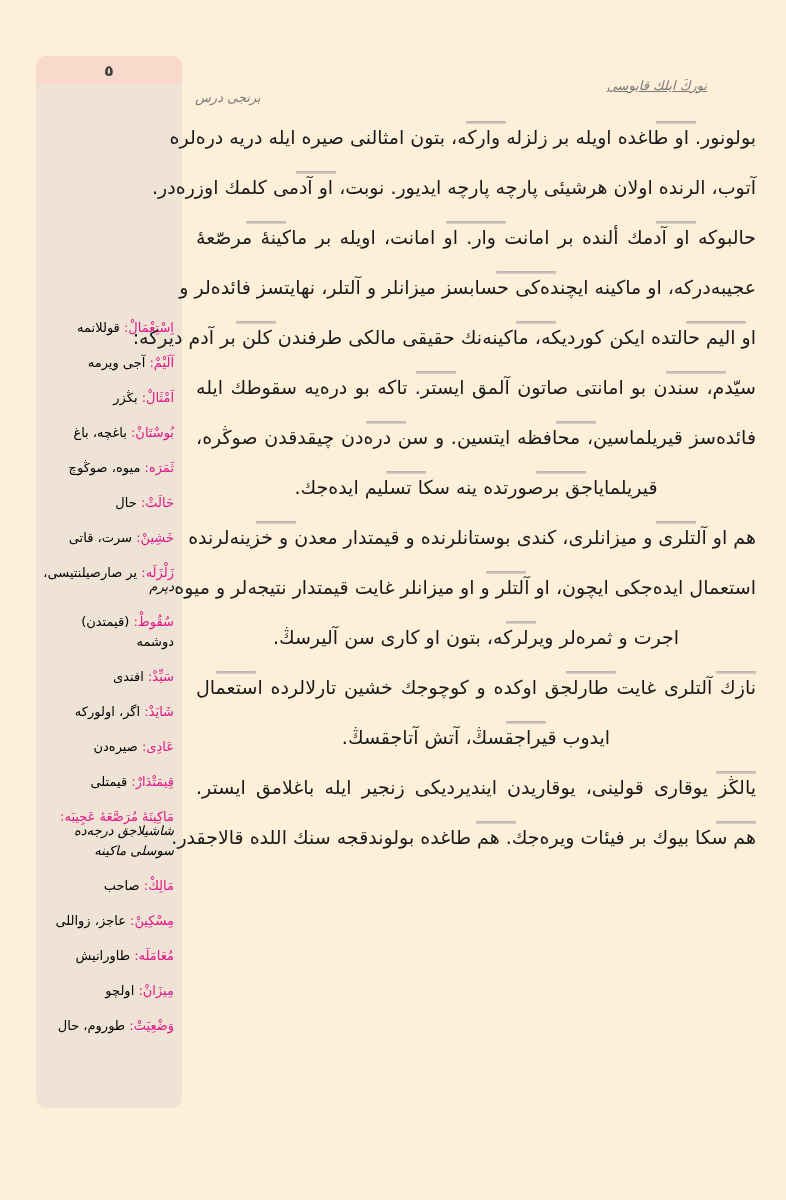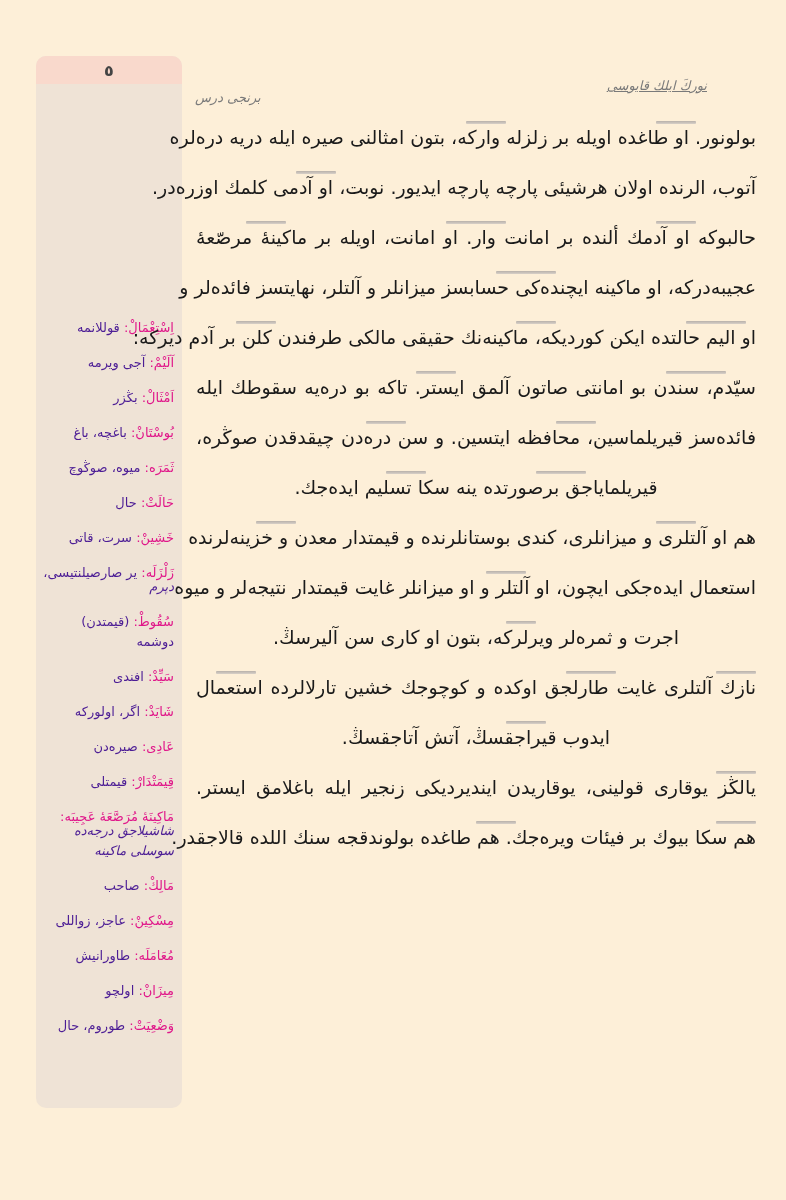--- a/index.html
+++ b/index.html
@@ -46,21 +46,21 @@
       font-size: 13px;
       line-height: 20px;
       margin-bottom: 15px;
       white-space: normal;
     }
     .g-term {
       color: #e0178a;
       font-weight: normal;
     }
     .g-def {
-      color: #4c1d95;
+      color: #000000;
     }
     .g-cont {
       margin-top: -6px;
       font-style: italic;
     }
     .header {
       position: absolute;
       top: 78px;
       left: 195px;
       width: 512px;

